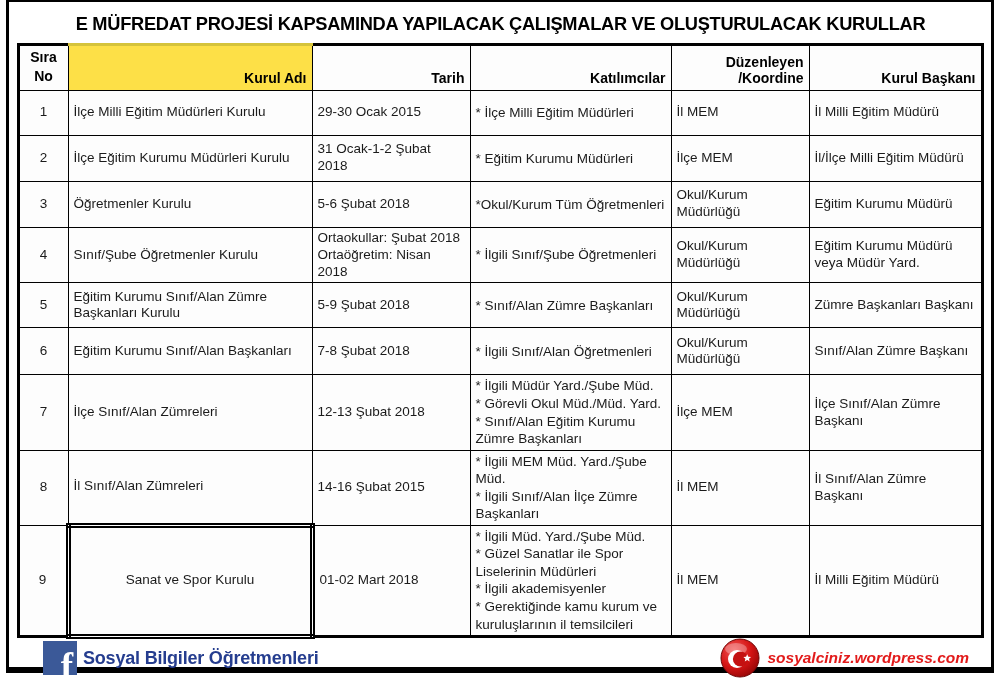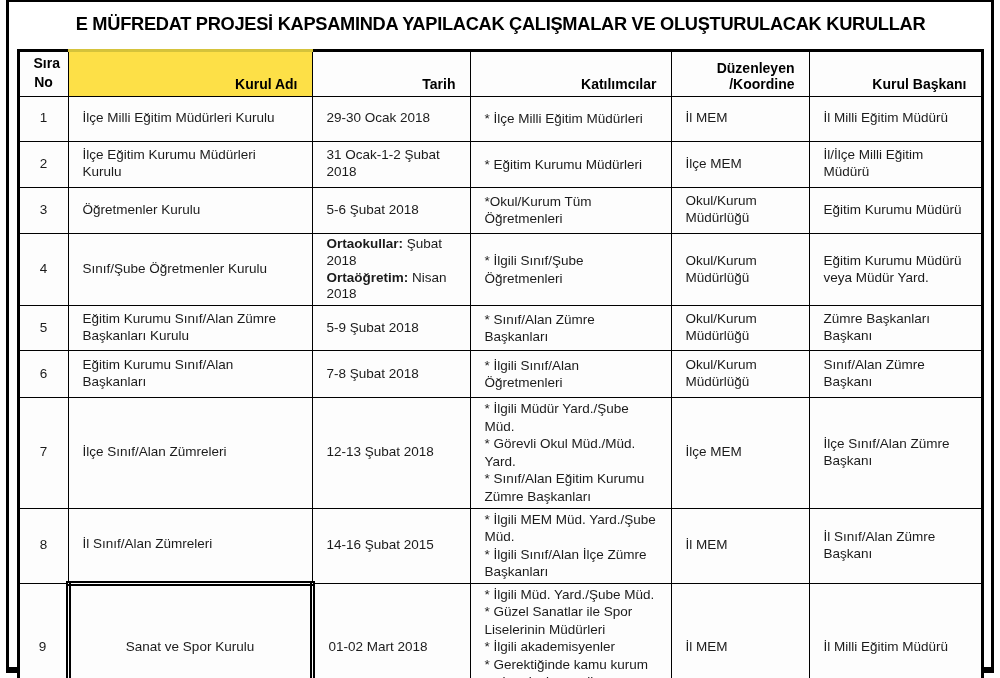--- a/index.html
+++ b/index.html
@@ -14,21 +14,21 @@
     position: absolute; top: 0; left: 6px;
     width: 988px; height: 673px;
     border: 2px solid #000;
     border-left-width: 3px; border-right-width: 3px;
     border-bottom-width: 6px;
     background: #fff;
   }
   .doc-title {
     text-align: center;
     padding-top: 11px;
-    height: 47px;
+    height: 41px;
   }
   .doc-title span {
     display: inline-block;
     font-size: 19px;
     font-weight: 700;
     letter-spacing: -0.3px;
     transform: scaleX(0.96);
     white-space: nowrap;
     color: #000;
   }
@@ -40,40 +40,40 @@
     table-layout: fixed;
     font-size: 13.5px;
     background: #fdfdfd;
   }
   col.w-no  { width: 50px; }
   col.w-ad  { width: 244px; }
   col.w-tar { width: 158px; }
   col.w-kat { width: 201px; }
   col.w-duz { width: 138px; }
   col.w-bas { width: 173px; }
-  th, td { border: 1px solid #000; padding: 2px 14px; }
+  th, td { border: 1px solid #000; padding: 2px 5px; }
   thead tr { height: 45px; }
   th {
     font-weight: 700;
     text-align: right;
     vertical-align: bottom;
     padding-bottom: 4px;
     white-space: pre-line;
     font-size: 14px;
     color: #000;
   }
   th.center { text-align: center; vertical-align: middle; line-height: 1.35; }
   th.hl {
     background: #fde047;
     border-top: 3px solid #d5c33b;
   }
   td { vertical-align: middle; line-height: 1.25; }
   td.c-no { text-align: center; }
   td.c-kat { white-space: pre-line; line-height: 1.3; }
-  td.c-tarih b { font-weight: 700; }
+  td.c-tarih b { font-weight: 400; }
   td.box {
     border: 5px double #000;
     text-align: center;
   }
   tbody tr:nth-child(1) { height: 45px; }
   tbody tr:nth-child(2) { height: 46px; }
   tbody tr:nth-child(3) { height: 46px; }
   tbody tr:nth-child(4) { height: 55px; }
   tbody tr:nth-child(5) { height: 45px; }
   tbody tr:nth-child(6) { height: 47px; }
@@ -146,21 +146,21 @@
         <th>Düzenleyen
 /Koordine</th>
         <th>Kurul Başkanı</th>
       </tr>
     </thead>
     <tbody id="table-body">
     <tr>
       <td class="c-no">1</td>
       <td class="c-kurul">İlçe Milli Eğitim Müdürleri Kurulu</td>
       <td class="c-tarih">
-            <div>29-30 Ocak 2018</div>
+            <div>29-30 Ocak 2015</div>
           </td>
       <td class="c-kat">* İlçe Milli Eğitim Müdürleri</td>
       <td class="c-duz">İl MEM</td>
       <td class="c-bas">İl Milli Eğitim Müdürü</td>
     </tr>
 
     <tr>
       <td class="c-no">2</td>
       <td class="c-kurul">İlçe Eğitim Kurumu Müdürleri Kurulu</td>
       <td class="c-tarih">

